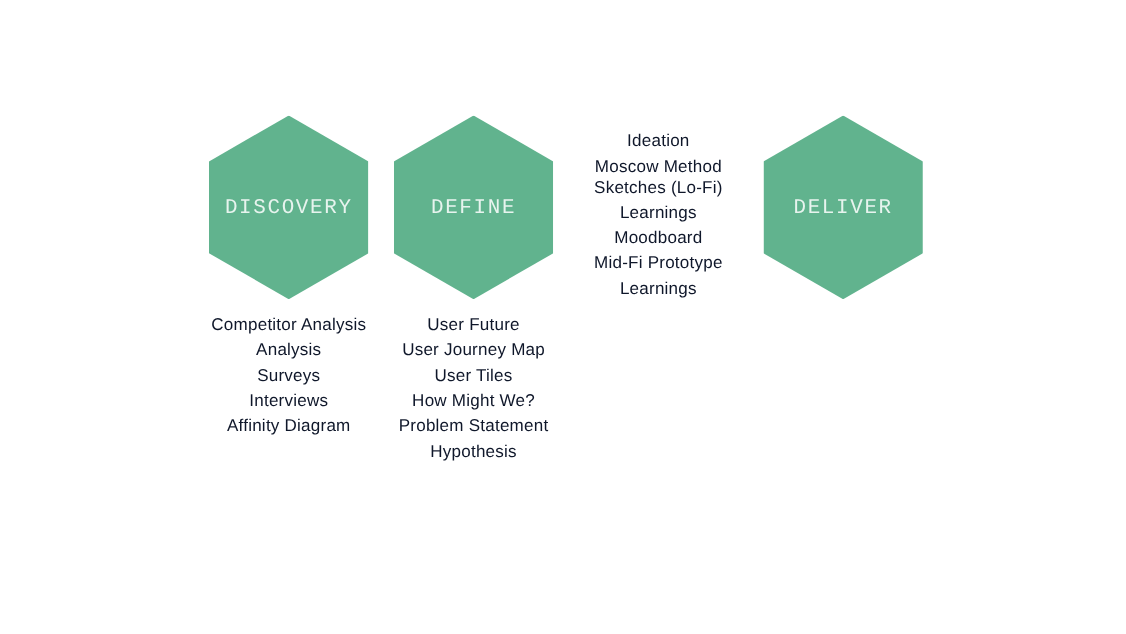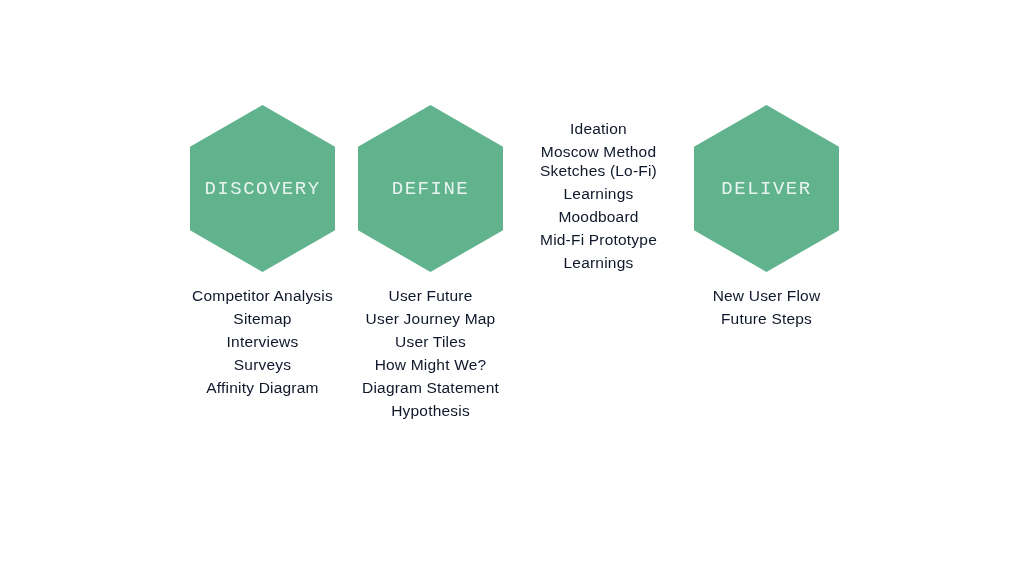--- a/index.html
+++ b/index.html
@@ -66,57 +66,53 @@
 
 <div class="canvas">
   <div class="stages">
 
     <div class="stage">
       <div class="hexagon">
         <div class="hexagon-label">DISCOVERY</div>
       </div>
       <ul class="method-list">
         <li>Competitor Analysis</li>
-        <li>Sitemap</li>
+        <li>Analysis</li>
+        <li>Surveys</li>
         <li>Interviews</li>
-        <li>Surveys</li>
         <li>Affinity Diagram</li>
       </ul>
     </div>
 
     <div class="stage">
       <div class="hexagon">
         <div class="hexagon-label">DEFINE</div>
       </div>
       <ul class="method-list">
         <li>User Future</li>
         <li>User Journey Map</li>
         <li>User Tiles</li>
         <li>How Might We?</li>
-        <li>Diagram Statement</li>
+        <li>Problem Statement</li>
         <li>Hypothesis</li>
       </ul>
     </div>
 
     <div class="stage">
       <ul class="method-list">
         <li>Ideation</li>
         <li>Moscow Method</li>
         <li class="tight">Sketches (Lo-Fi)</li>
         <li>Learnings</li>
         <li>Moodboard</li>
         <li>Mid-Fi Prototype</li>
         <li>Learnings</li>
       </ul>
     </div>
 
     <div class="stage">
       <div class="hexagon">
         <div class="hexagon-label">DELIVER</div>
       </div>
-      <ul class="method-list">
-        <li>New User Flow</li>
-        <li>Future Steps</li>
-      </ul>
     </div>
 
   </div>
 </div>
 
 </body></html>

